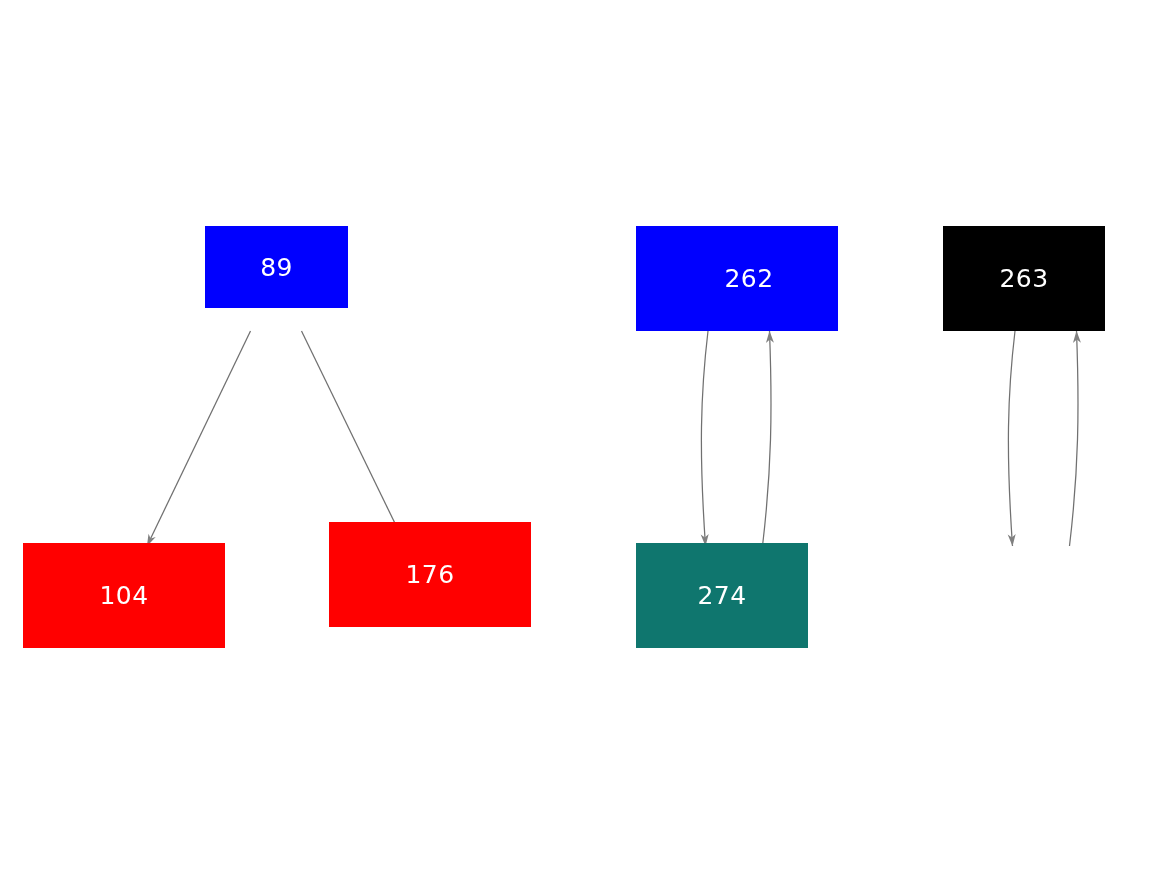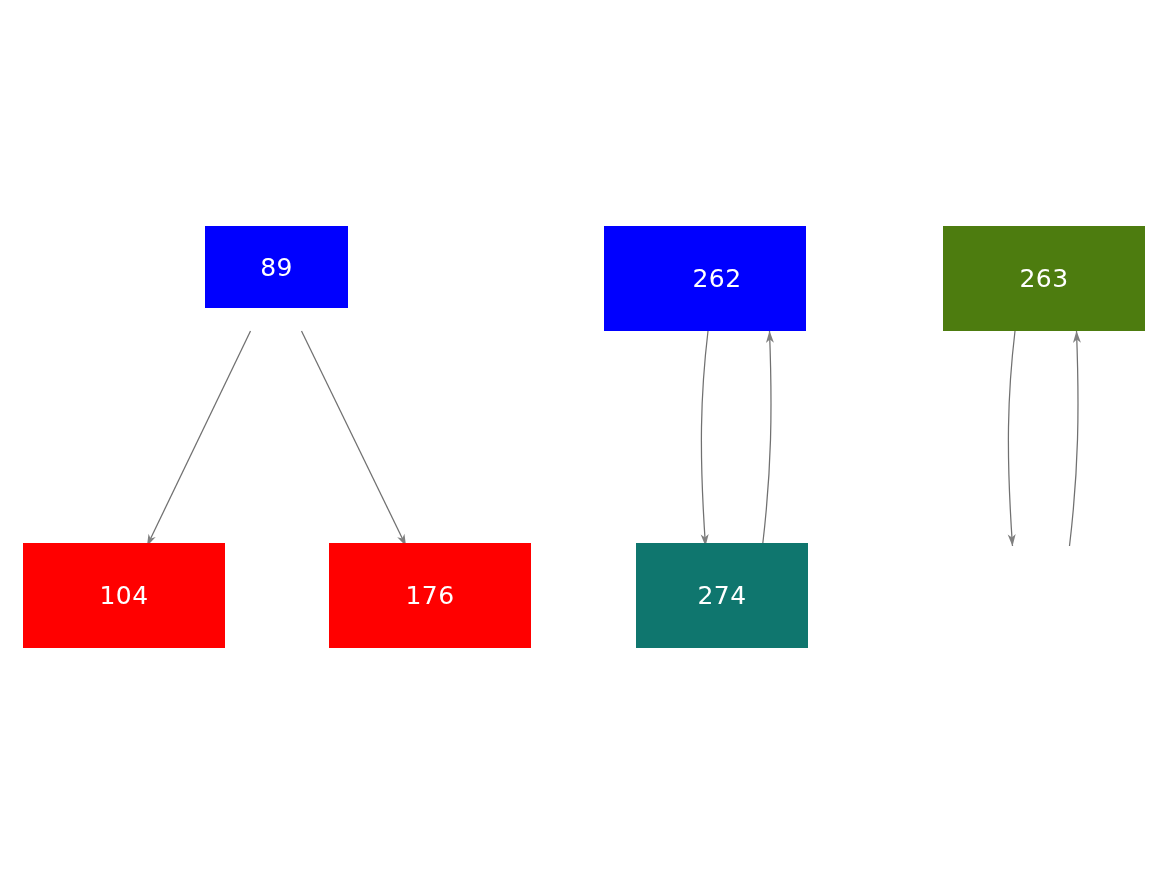--- a/index.html
+++ b/index.html
@@ -74,30 +74,30 @@
   </svg>
 
   <div class="node" style="left:205px; top:226px; width:143px; height:82px; background:#0000FF;">
     <span class="node-label">89</span>
   </div>
 
   <div class="node" style="left:23px; top:543px; width:202px; height:105px; background:#FF0000;">
     <span class="node-label">104</span>
   </div>
 
-  <div class="node" style="left:329px; top:543px; width:202px; height:105px; background:#FF0000;">
+  <div class="node" style="left:329px; top:522px; width:202px; height:105px; background:#FF0000;">
     <span class="node-label">176</span>
   </div>
 
-  <div class="node" style="left:604px; top:226px; width:202px; height:105px; background:#0000FF;padding-left:24px;">
+  <div class="node" style="left:636px; top:226px; width:202px; height:105px; background:#0000FF;padding-left:24px;">
     <span class="node-label">262</span>
   </div>
 
   <div class="node" style="left:636px; top:543px; width:172px; height:105px; background:#0f766e;">
     <span class="node-label">274</span>
   </div>
 
-  <div class="node" style="left:943px; top:226px; width:202px; height:105px; background:#4d7c0f;">
+  <div class="node" style="left:943px; top:226px; width:162px; height:105px; background:#000000;">
     <span class="node-label">263</span>
   </div>
 
 
 </div>
 
 </body></html>

